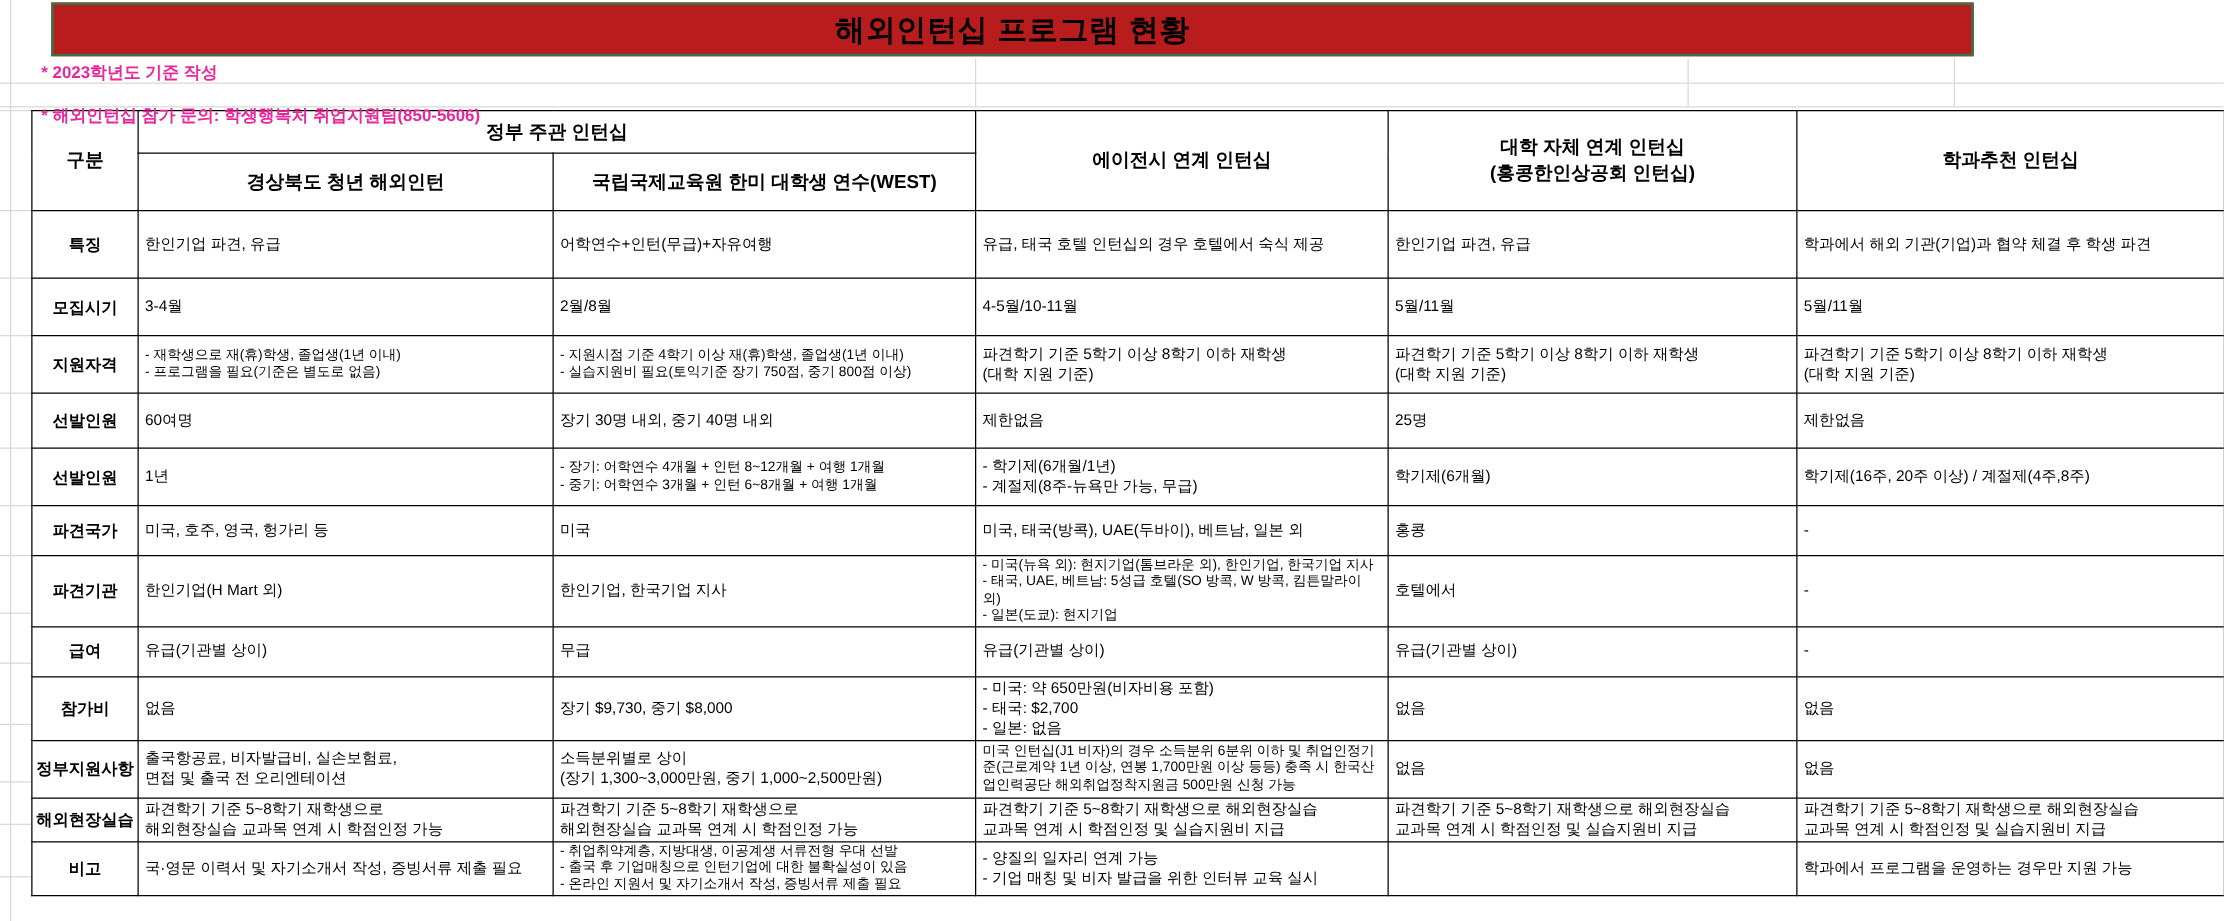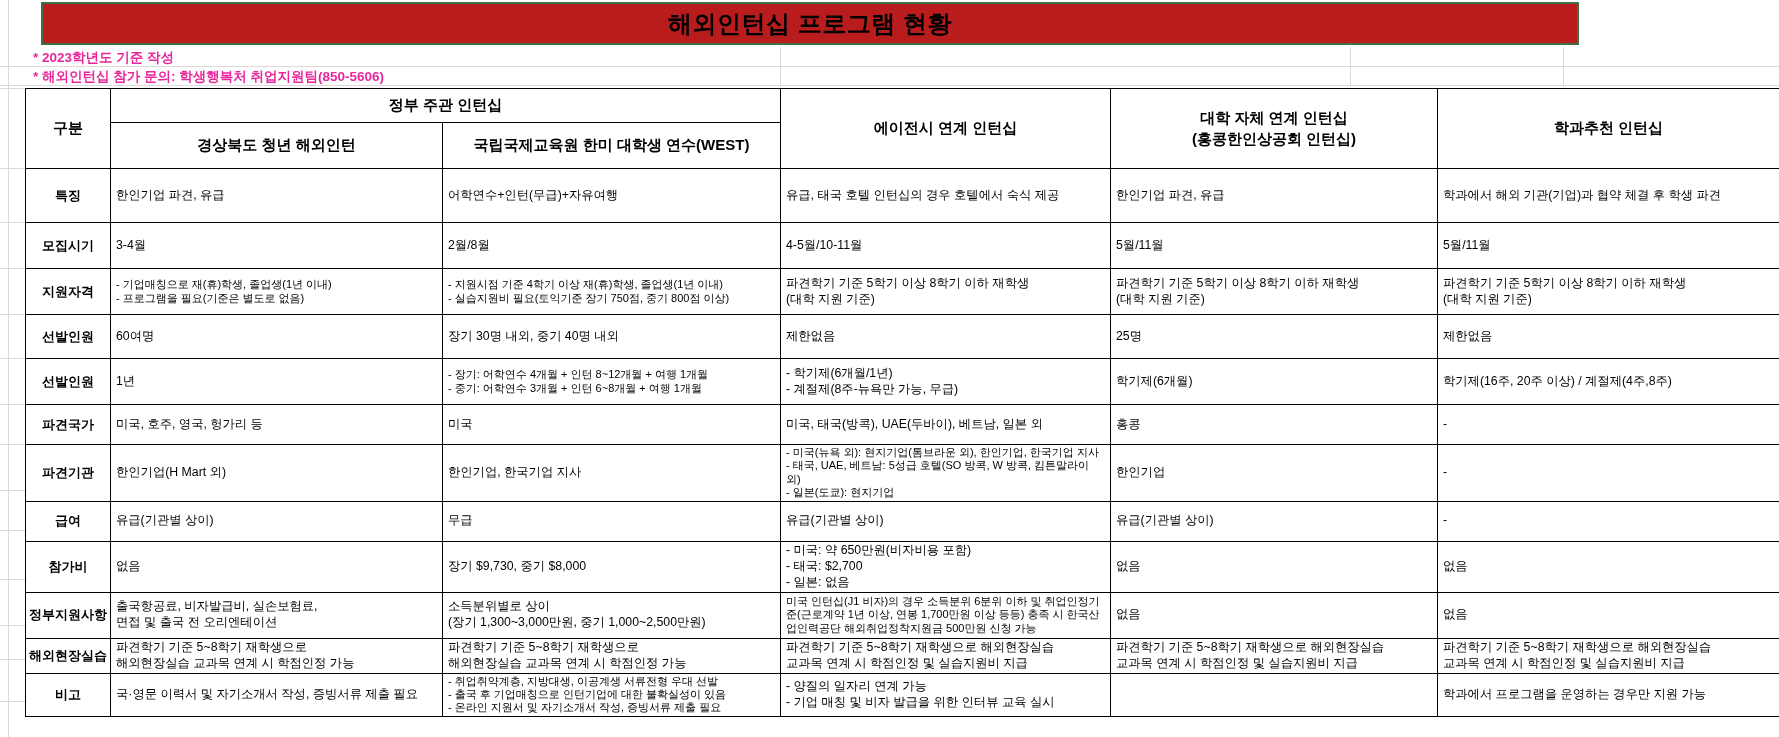--- a/index.html
+++ b/index.html
@@ -21,21 +21,21 @@
     z-index:2;box-sizing:border-box;margin-left:16px;
   }
   .title-box span{font-size:24px;font-weight:bold;letter-spacing:0.5px;}
 
   
   .note{
     position:absolute;left:33px;color:#e9279b;font-weight:bold;
     font-size:13.5px;z-index:2;white-space:nowrap;
   }
   .note1{top:49px;}
-  .note2{top:68px;}
+  .note2{top:84px;}
 
   
   table.main{
     position:absolute;left:25px;top:88px;width:1754px;
     border-collapse:collapse;table-layout:fixed;background:#fff;z-index:1;
   }
   table.main th,table.main td{
     border:1px solid #000;vertical-align:middle;box-sizing:border-box;
     overflow:hidden;
   }
@@ -121,21 +121,21 @@
         <td>
           <div class="cell-line">5월/11월</div>
         </td>
         <td>
           <div class="cell-line">5월/11월</div>
         </td>
       </tr>
       <tr style="height: 46px;">
         <th class="row-label">지원자격</th>
         <td class="left small">
-          <div class="cell-line">- 기업매칭으로 재(휴)학생, 졸업생(1년 이내)</div>
+          <div class="cell-line">- 재학생으로 재(휴)학생, 졸업생(1년 이내)</div>
           <div class="cell-line">- 프로그램을 필요(기준은 별도로 없음)</div>
         </td>
         <td class="left small">
           <div class="cell-line">- 지원시점 기준 4학기 이상 재(휴)학생, 졸업생(1년 이내)</div>
           <div class="cell-line">- 실습지원비 필요(토익기준 장기 750점, 중기 800점 이상)</div>
         </td>
         <td>
           <div class="cell-line">파견학기 기준 5학기 이상 8학기 이하 재학생</div>
           <div class="cell-line">(대학 지원 기준)</div>
         </td>
@@ -211,21 +211,21 @@
         </td>
         <td>
           <div class="cell-line">한인기업, 한국기업 지사</div>
         </td>
         <td class="left small">
           <div class="cell-line">- 미국(뉴욕 외): 현지기업(톰브라운 외), 한인기업, 한국기업 지사</div>
           <div class="cell-line">- 태국, UAE, 베트남: 5성급 호텔(SO 방콕, W 방콕, 킴튼말라이 외)</div>
           <div class="cell-line">- 일본(도쿄): 현지기업</div>
         </td>
         <td>
-          <div class="cell-line">한인기업</div>
+          <div class="cell-line">호텔에서</div>
         </td>
         <td>
           <div class="cell-line">-</div>
         </td>
       </tr>
       <tr style="height: 40px;">
         <th class="row-label">급여</th>
         <td>
           <div class="cell-line">유급(기관별 상이)</div>
         </td>

